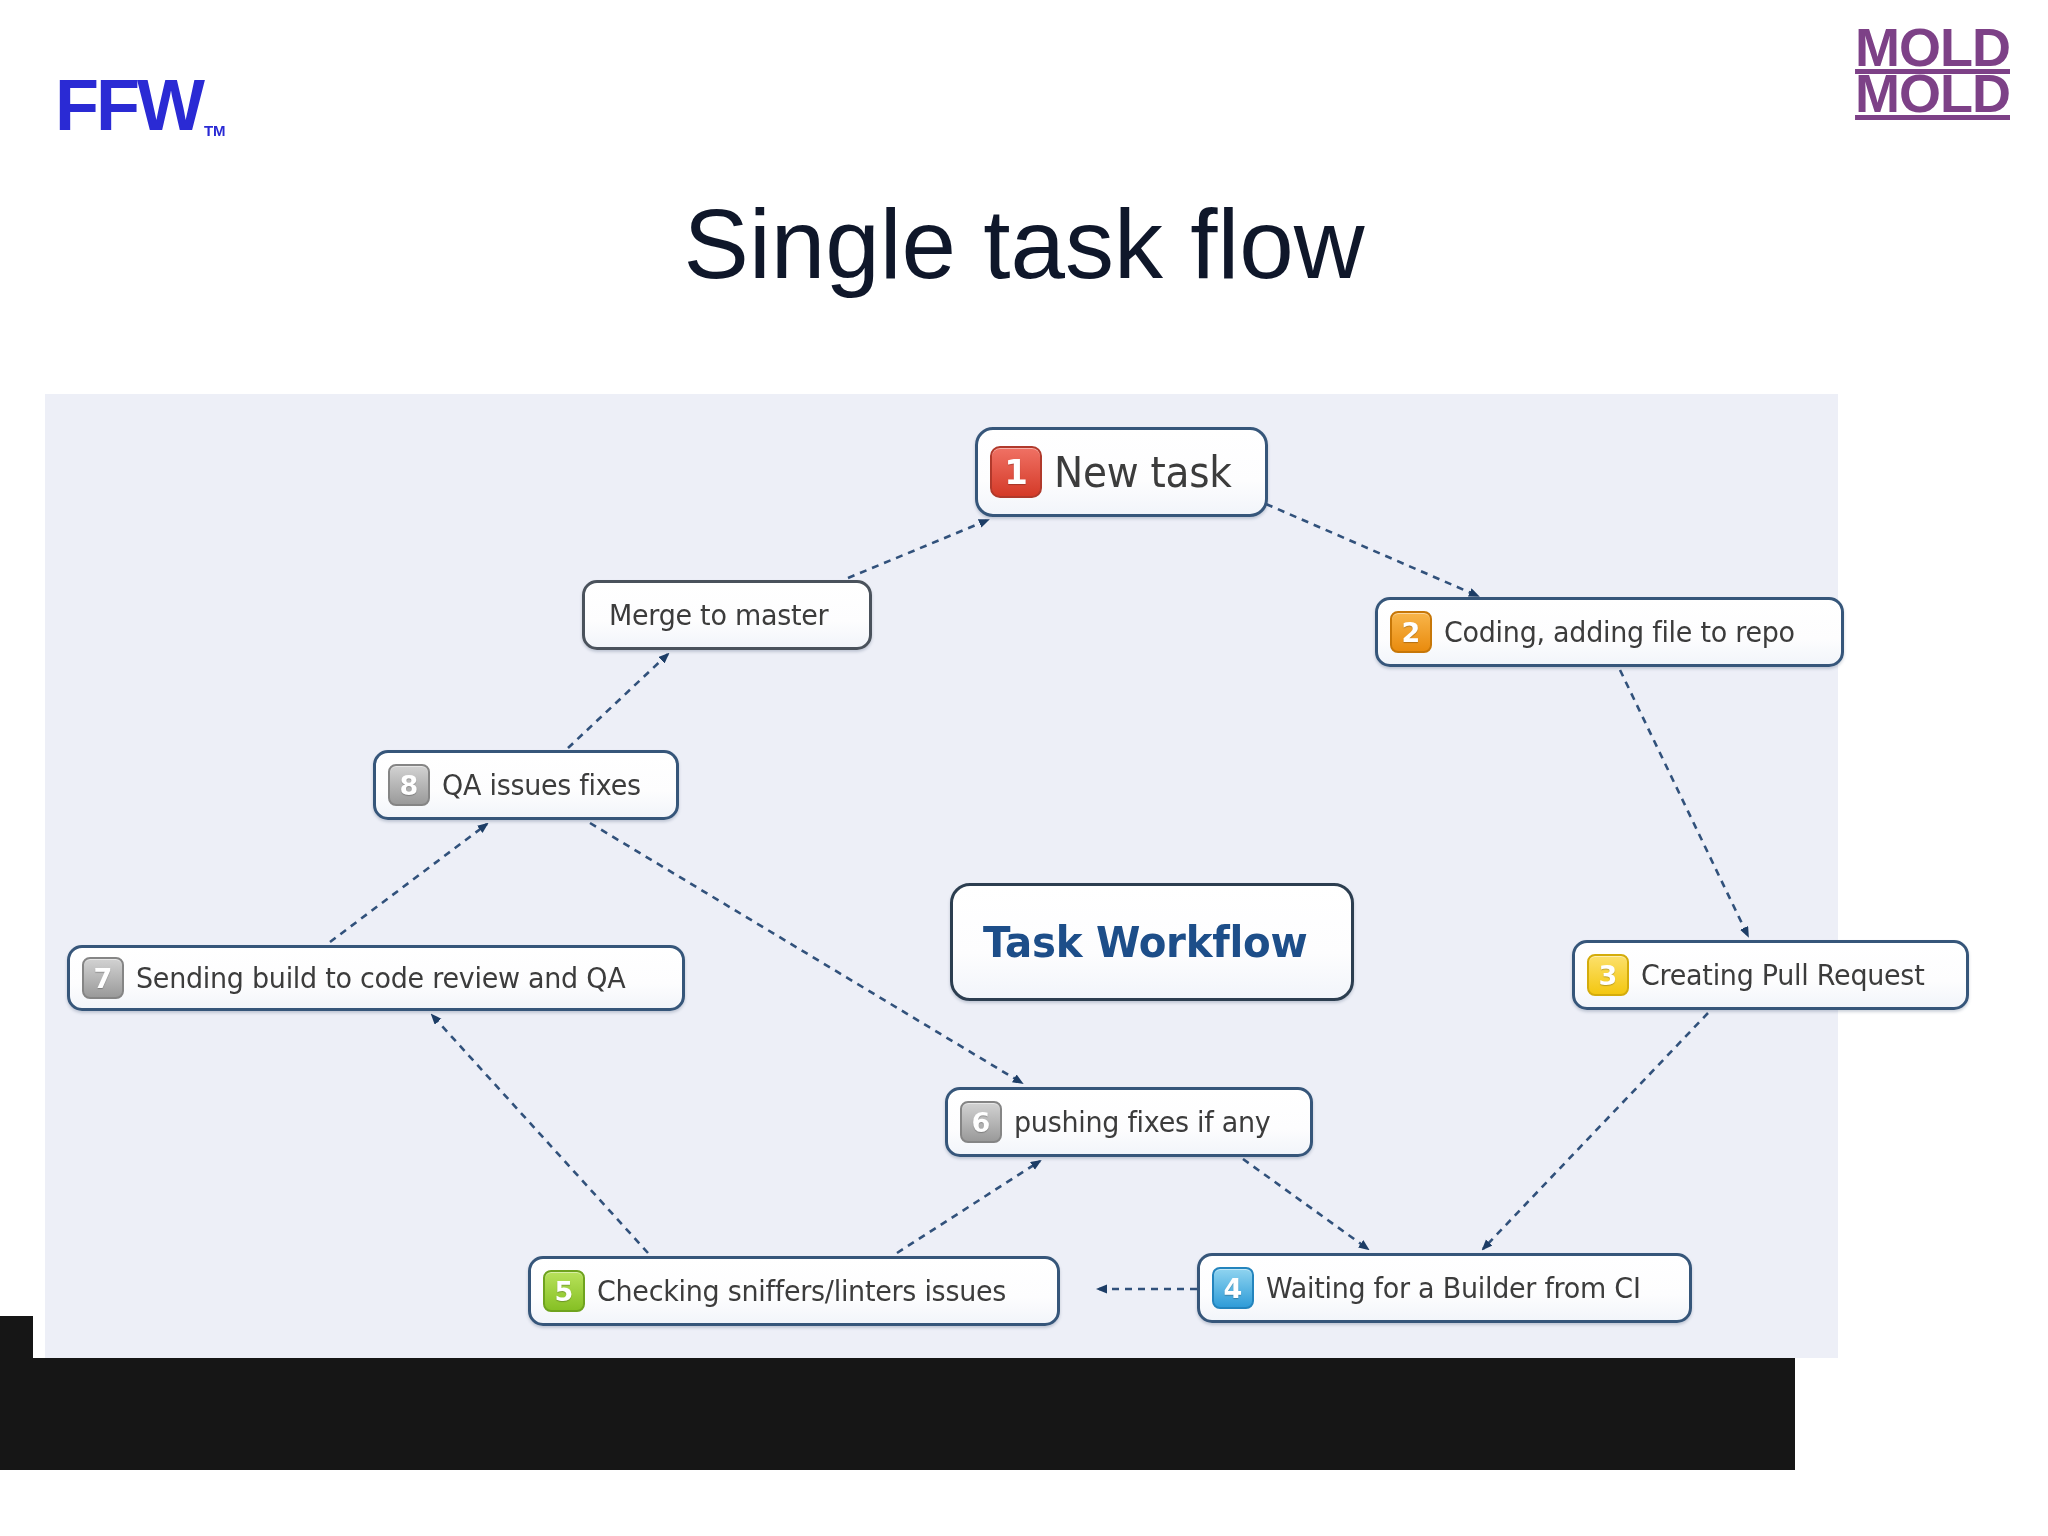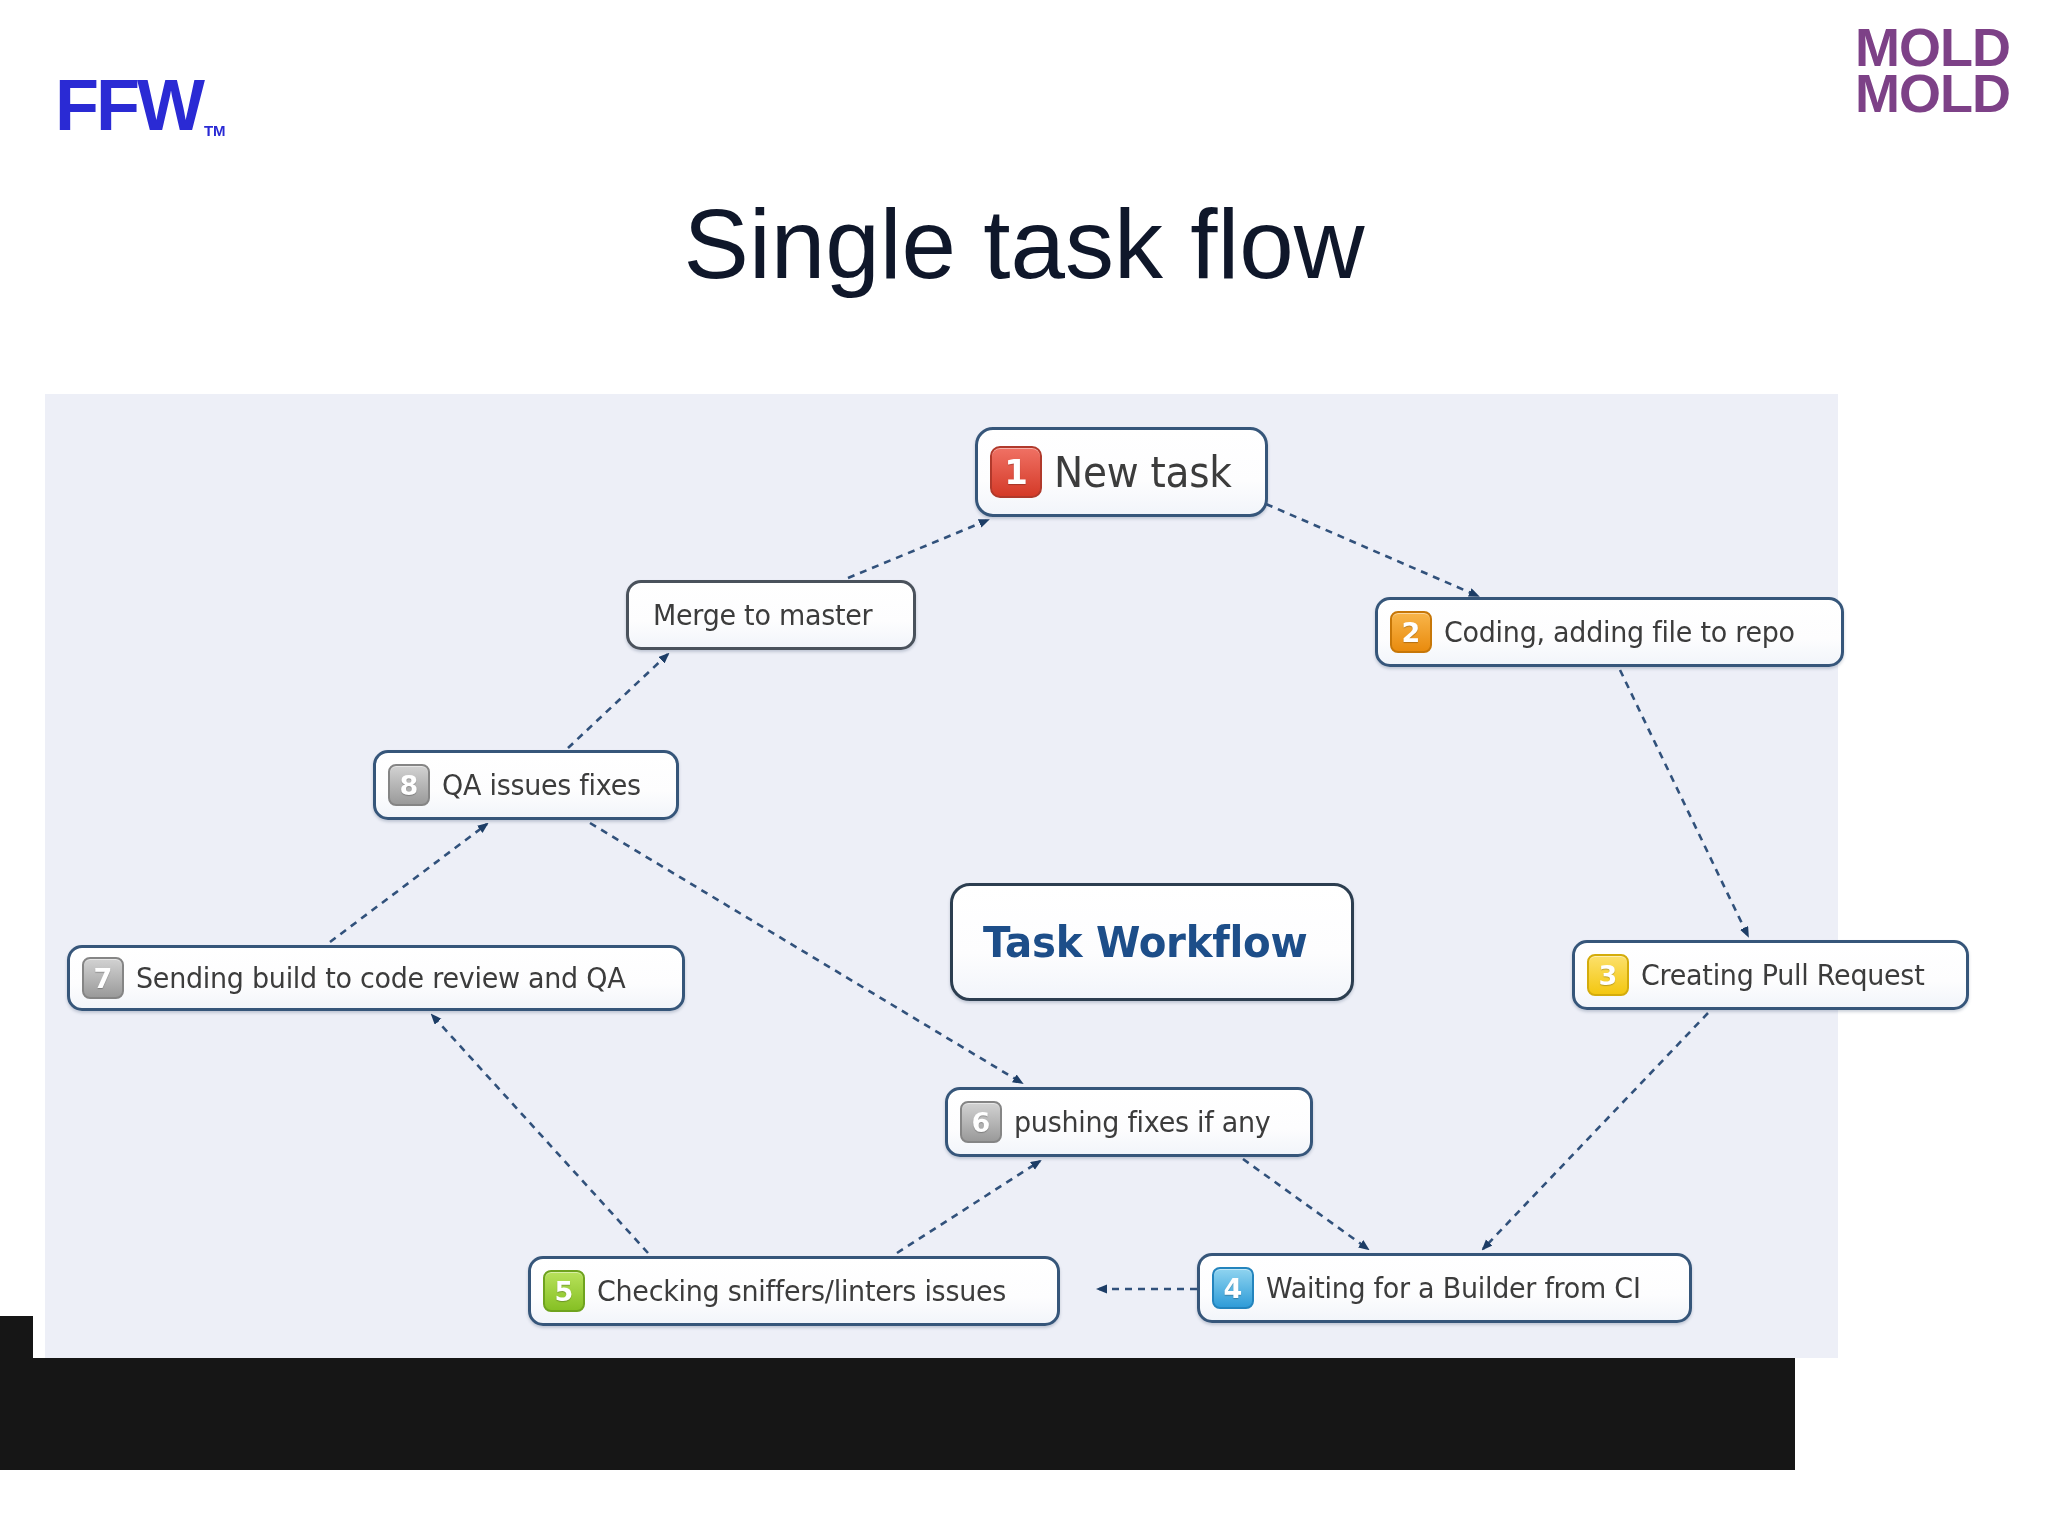--- a/index.html
+++ b/index.html
@@ -10,21 +10,21 @@
   
   .ffw{
     position:absolute;left:55px;top:28px;
     font-family:Liberation Sans, sans-serif;font-weight:bold;
     font-size:72px;letter-spacing:-3px;color:#2a2ad4;line-height:1;margin-top:41px;
   }
   .ffw .tm{font-size:15px;letter-spacing:0;vertical-align:-6px;margin-left:2px;}
   .moldcamp{
     position:absolute;right:38px;top:24px;text-align:center;
     font-family:"Liberation Sans",sans-serif;font-weight:bold;
-    font-size:54px;line-height:.86;letter-spacing:-1px;color:#7d4187;
+    font-size:54px;line-height:.86;letter-spacing:-1px;color:#7d4187;text-decoration:underline;
   }
   
   .title{
     position:absolute;left:0;top:188px;width:100%;text-align:center;
     font-family:"Liberation Sans",sans-serif;font-weight:normal;
     font-size:98px;color:#0f172a;margin:0;
   }
   
   .panel{
     position:absolute;left:45px;top:394px;width:1793px;height:964px;
@@ -34,21 +34,21 @@
   
   .node{
     position:absolute;display:flex;align-items:center;gap:12px;
     padding:0 20px 0 12px;white-space:nowrap;
     background:linear-gradient(180deg,#ffffff 0%,#fdfdfe 60%,#f2f5fa 100%);
     border:3px solid #36567a;border-radius:15px;
     box-shadow:0 2px 3px rgba(60,80,110,.25);
     color:#3c3c3c;font-size:29px;box-sizing:border-box;z-index:2;
   }
   .node .lbl{display:inline-block;transform:scaleX(.93);transform-origin:left center;letter-spacing:-.3px;}
-  .node-plain{padding:12px 24px;border-color:#4a525c;margin-left:44px;}
+  .node-plain{padding:12px 24px;border-color:#4a525c;}
   .node-large{font-size:42px;border-radius:18px;}
   .node-center{
     font-size:42px;font-weight:bold;color:#1d4e89;
     padding:0 30px;border-color:#2c3e50;border-radius:20px;
   }
   .node-center .lbl{transform:scaleX(.96);}
   
   .badge{
     flex:0 0 auto;width:38px;height:38px;border-radius:8px;
     display:flex;align-items:center;justify-content:center;

